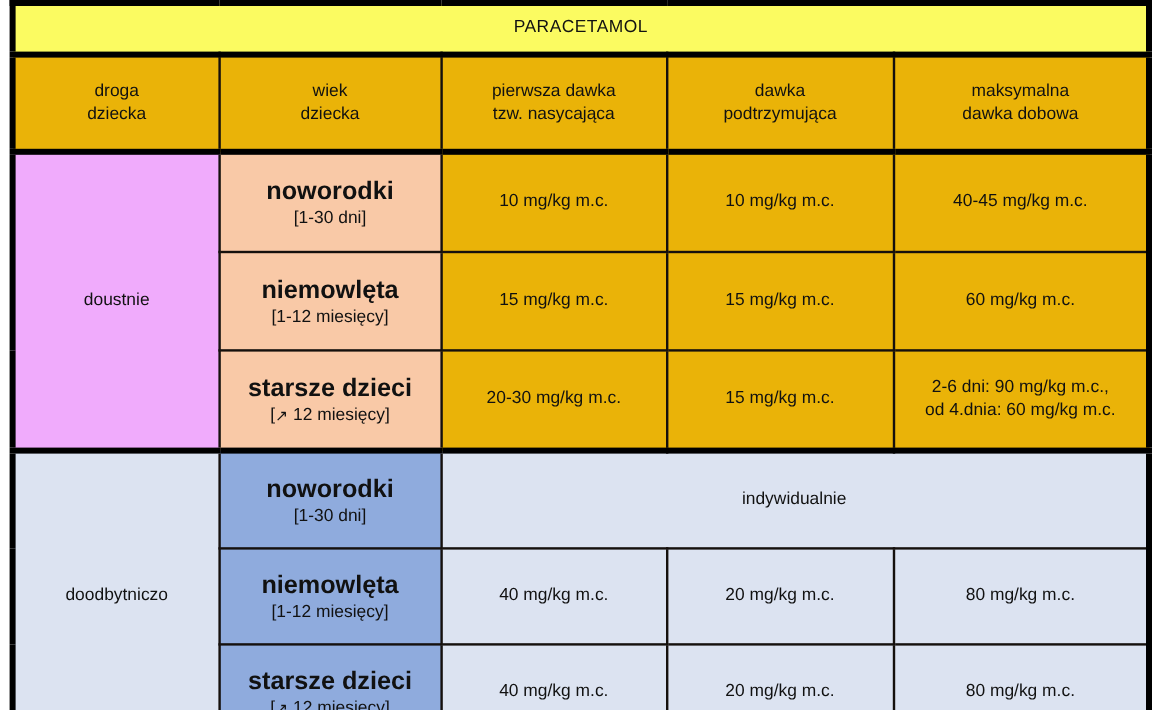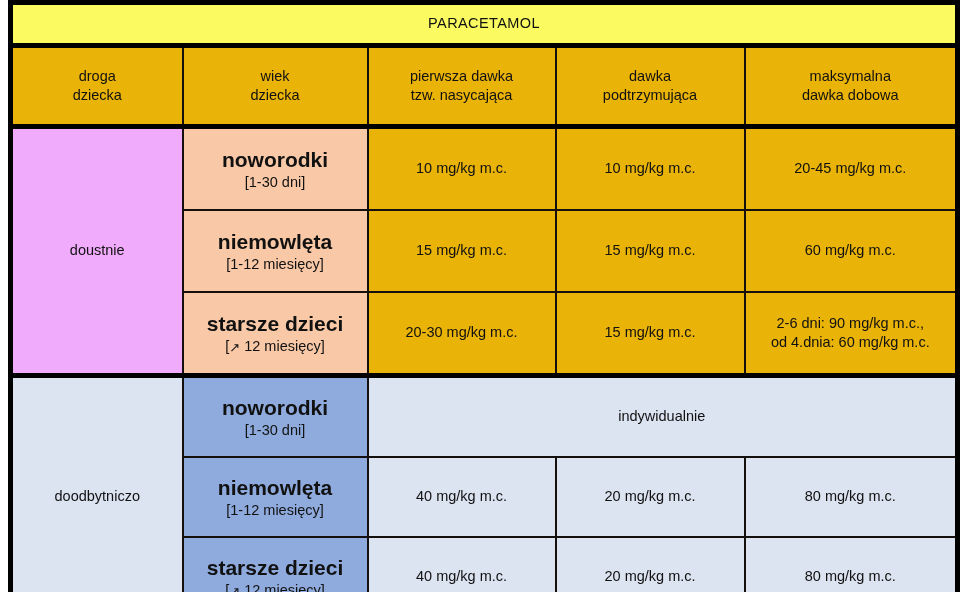--- a/index.html
+++ b/index.html
@@ -148,21 +148,21 @@
 
       <tr class="row-oral">
         <td class="route-cell route-oral" rowspan="3">doustnie</td>
         <td class="age-cell age-oral">
           <span class="age-name">noworodki</span>
           <span class="age-range"><span>[</span><span>1-30 dni</span><span>]</span></span>
         </td>
         <td class="dose-cell dose-oral">10 mg/kg m.c.</td>
         <td class="dose-cell dose-oral">10 mg/kg m.c.</td>
         <td class="dose-cell dose-oral">
-          <span class="ln">20-45 mg/kg m.c.</span>
+          <span class="ln">40-45 mg/kg m.c.</span>
         </td>
       </tr>
 
       <tr class="row-oral">
         <td class="age-cell age-oral">
           <span class="age-name">niemowlęta</span>
           <span class="age-range"><span>[</span><span>1-12 miesięcy</span><span>]</span></span>
         </td>
         <td class="dose-cell dose-oral">15 mg/kg m.c.</td>
         <td class="dose-cell dose-oral">15 mg/kg m.c.</td>

